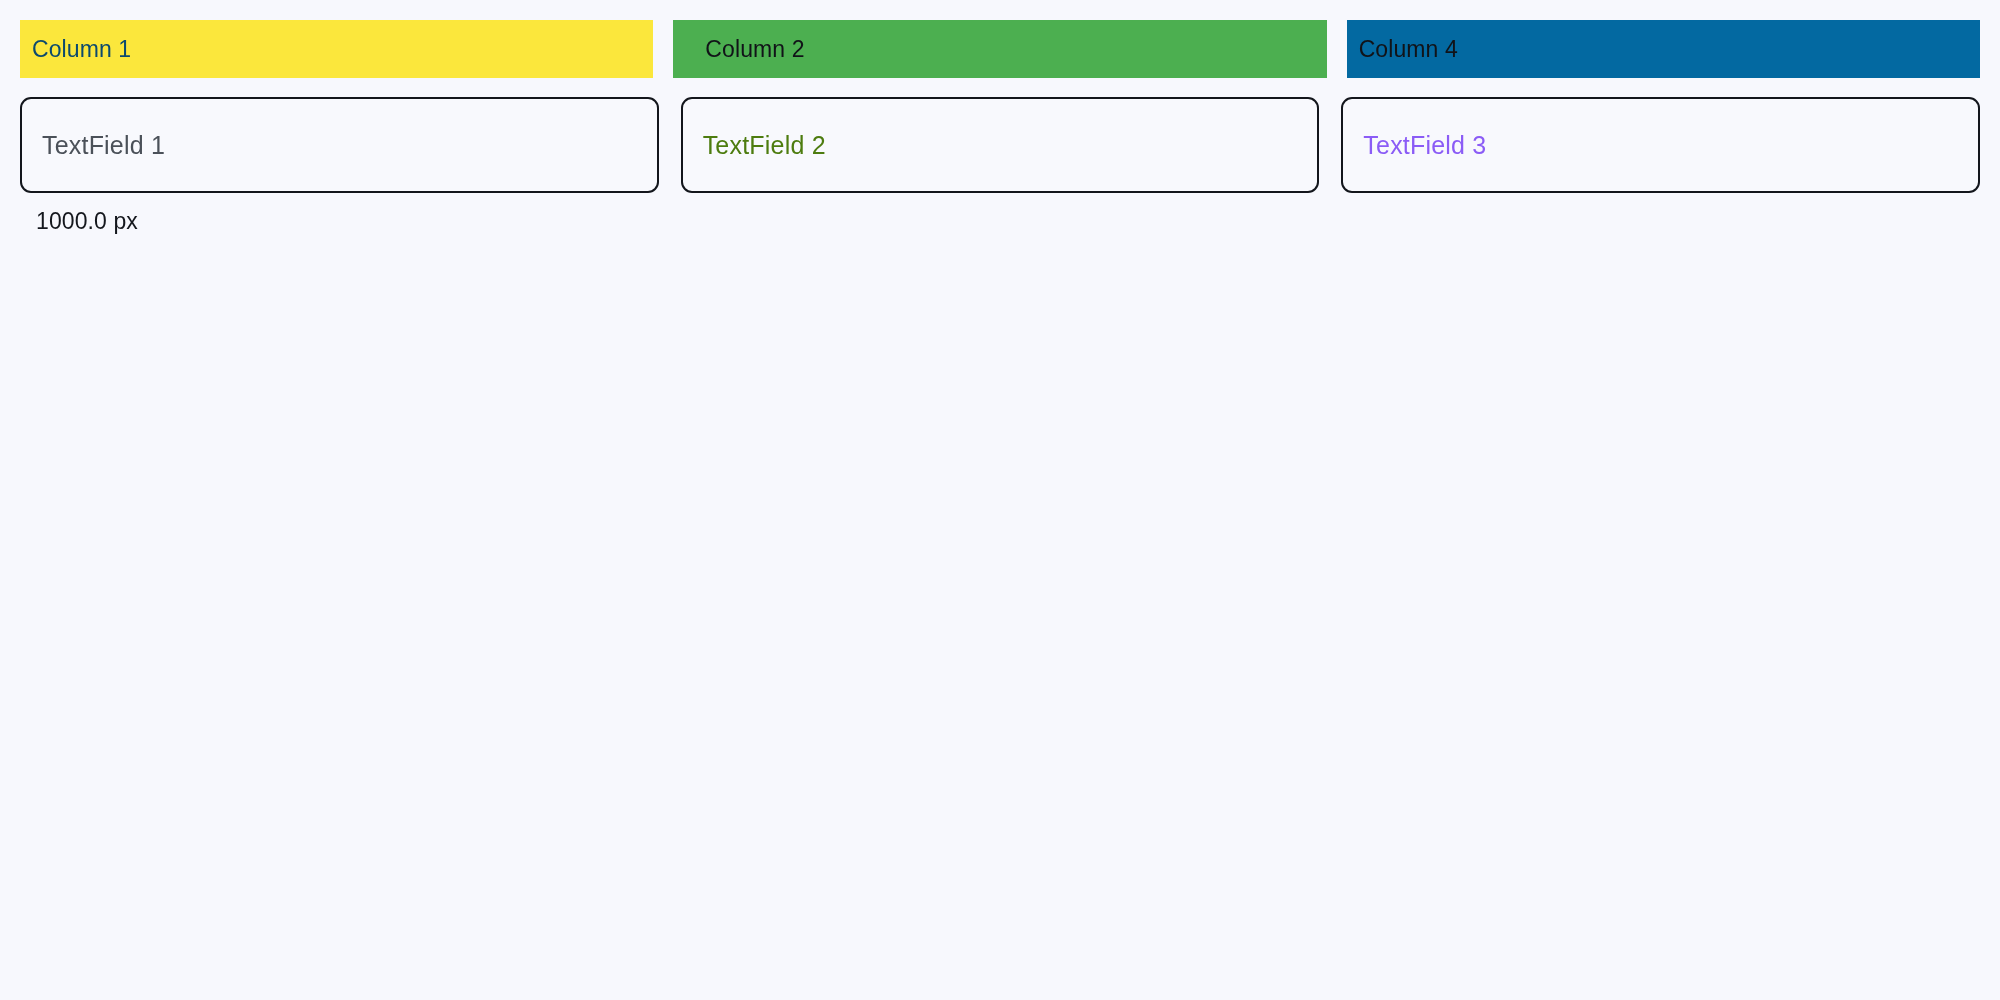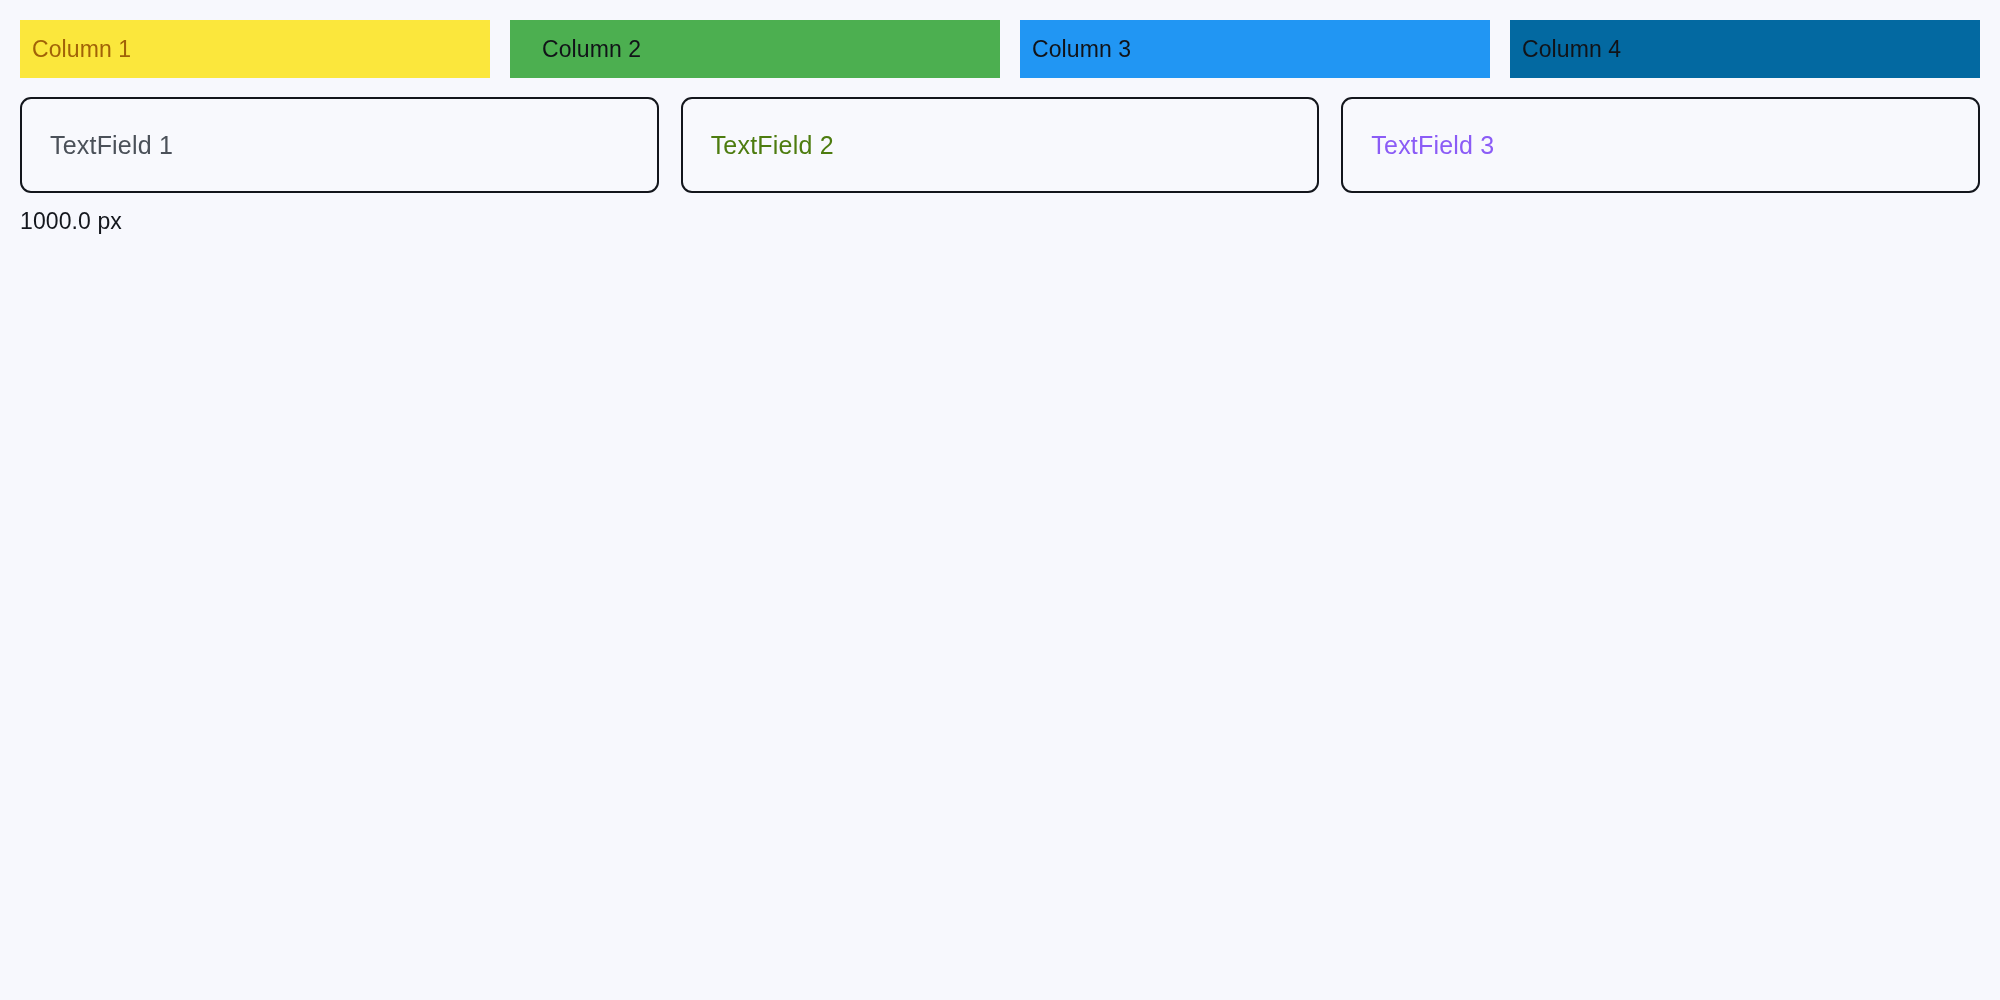--- a/index.html
+++ b/index.html
@@ -60,21 +60,21 @@
     gap: 22px;
     height: 96px;
     margin-top: 19px;
   }
   .text-field {
     flex: 1 1 0;
     height: 96px;
     box-sizing: border-box;
     display: flex;
     align-items: center;
-    padding-left: 28px;
+    padding-left: 20px;
     background: #f8f9fd;
     border: 2px solid #13161c;
     border-radius: 11px;
     cursor: text;
   }
   .text-field-placeholder {
     font-size: 25px;
     line-height: 1;
     color: #4b5159;
     white-space: nowrap;
@@ -91,40 +91,37 @@
     letter-spacing: 0.1px;
   }
 </style>
 </head>
 <body style="background: rgb(247, 248, 253);">
 
 <div id="app-root">
 
   <div class="columns-row">
     <div class="column-bar col-1" style="background: rgb(251, 231, 60);">
-      <span class="column-bar-label" style="color: #a16207;">Column 1</span>
+      <span class="column-bar-label" style="color: #0c4a6e;">Column 1</span>
     </div>
     <div class="column-bar col-2" style="background: rgb(76, 175, 80);">
       <span class="column-bar-label" style="color: rgb(17, 19, 24);">Column 2</span>
-    </div>
-    <div class="column-bar col-3" style="background: rgb(33, 150, 243);">
-      <span class="column-bar-label" style="color: rgb(17, 19, 24);">Column 3</span>
     </div>
     <div class="column-bar col-4" style="background: #0369a1;">
       <span class="column-bar-label" style="color: rgb(17, 19, 24);">Column 4</span>
     </div>
   </div>
 
   <div class="textfields-row">
     <div class="text-field" style="border-color: rgb(19, 22, 28);">
       <span class="text-field-placeholder" style="color: rgb(75, 81, 89);">TextField 1</span>
     </div>
     <div class="text-field" style="border-color: rgb(19, 22, 28);">
       <span class="text-field-placeholder" style="color: #4d7c0f;">TextField 2</span>
     </div>
     <div class="text-field" style="border-color: rgb(19, 22, 28);">
       <span class="text-field-placeholder" style="color: #8b5cf6;">TextField 3</span>
     </div>
   </div>
 
-  <div class="size-readout" style="color: rgb(20, 23, 29);">1000.0 px</div>
+  <div class="size-readout" style="color: rgb(20, 23, 29); margin-left: 16px;">1000.0 px</div>
 
 </div>
 
 </body></html>

